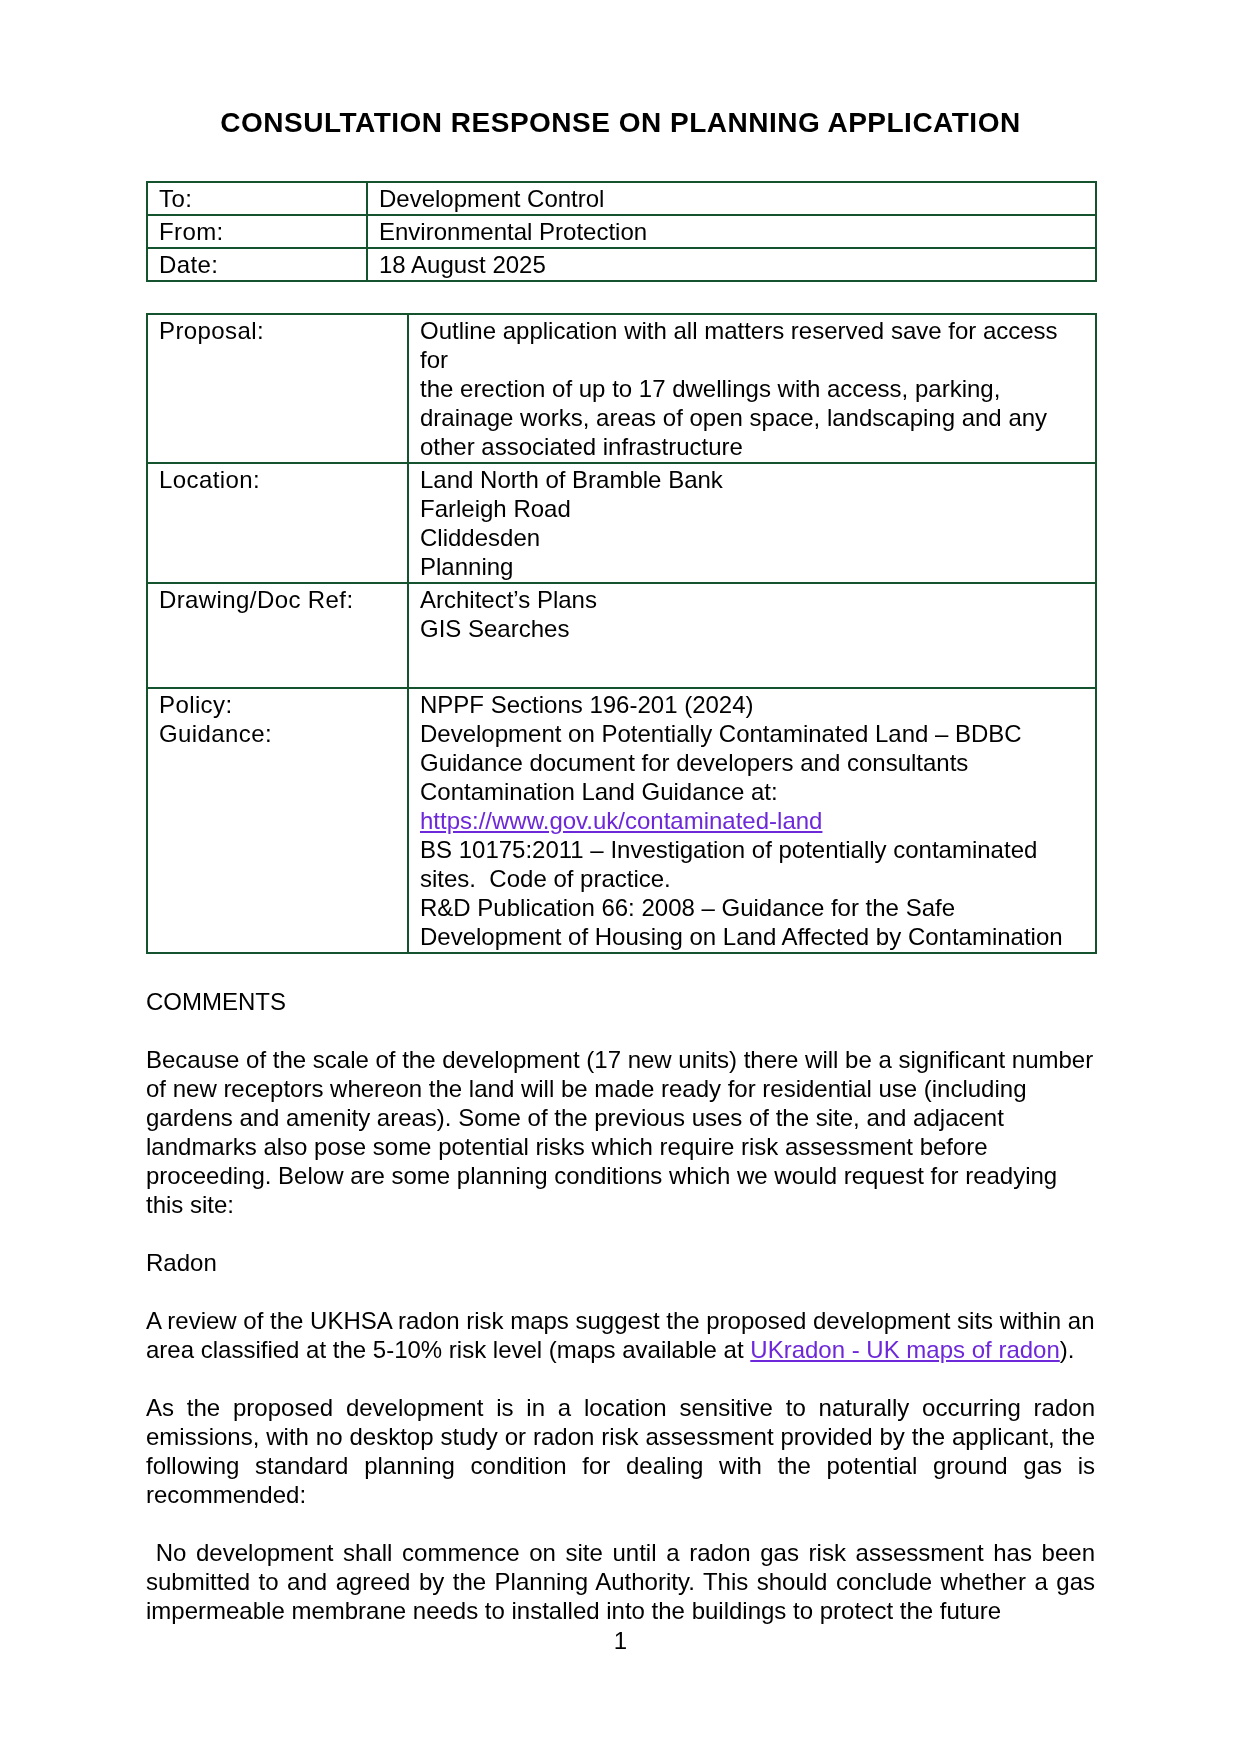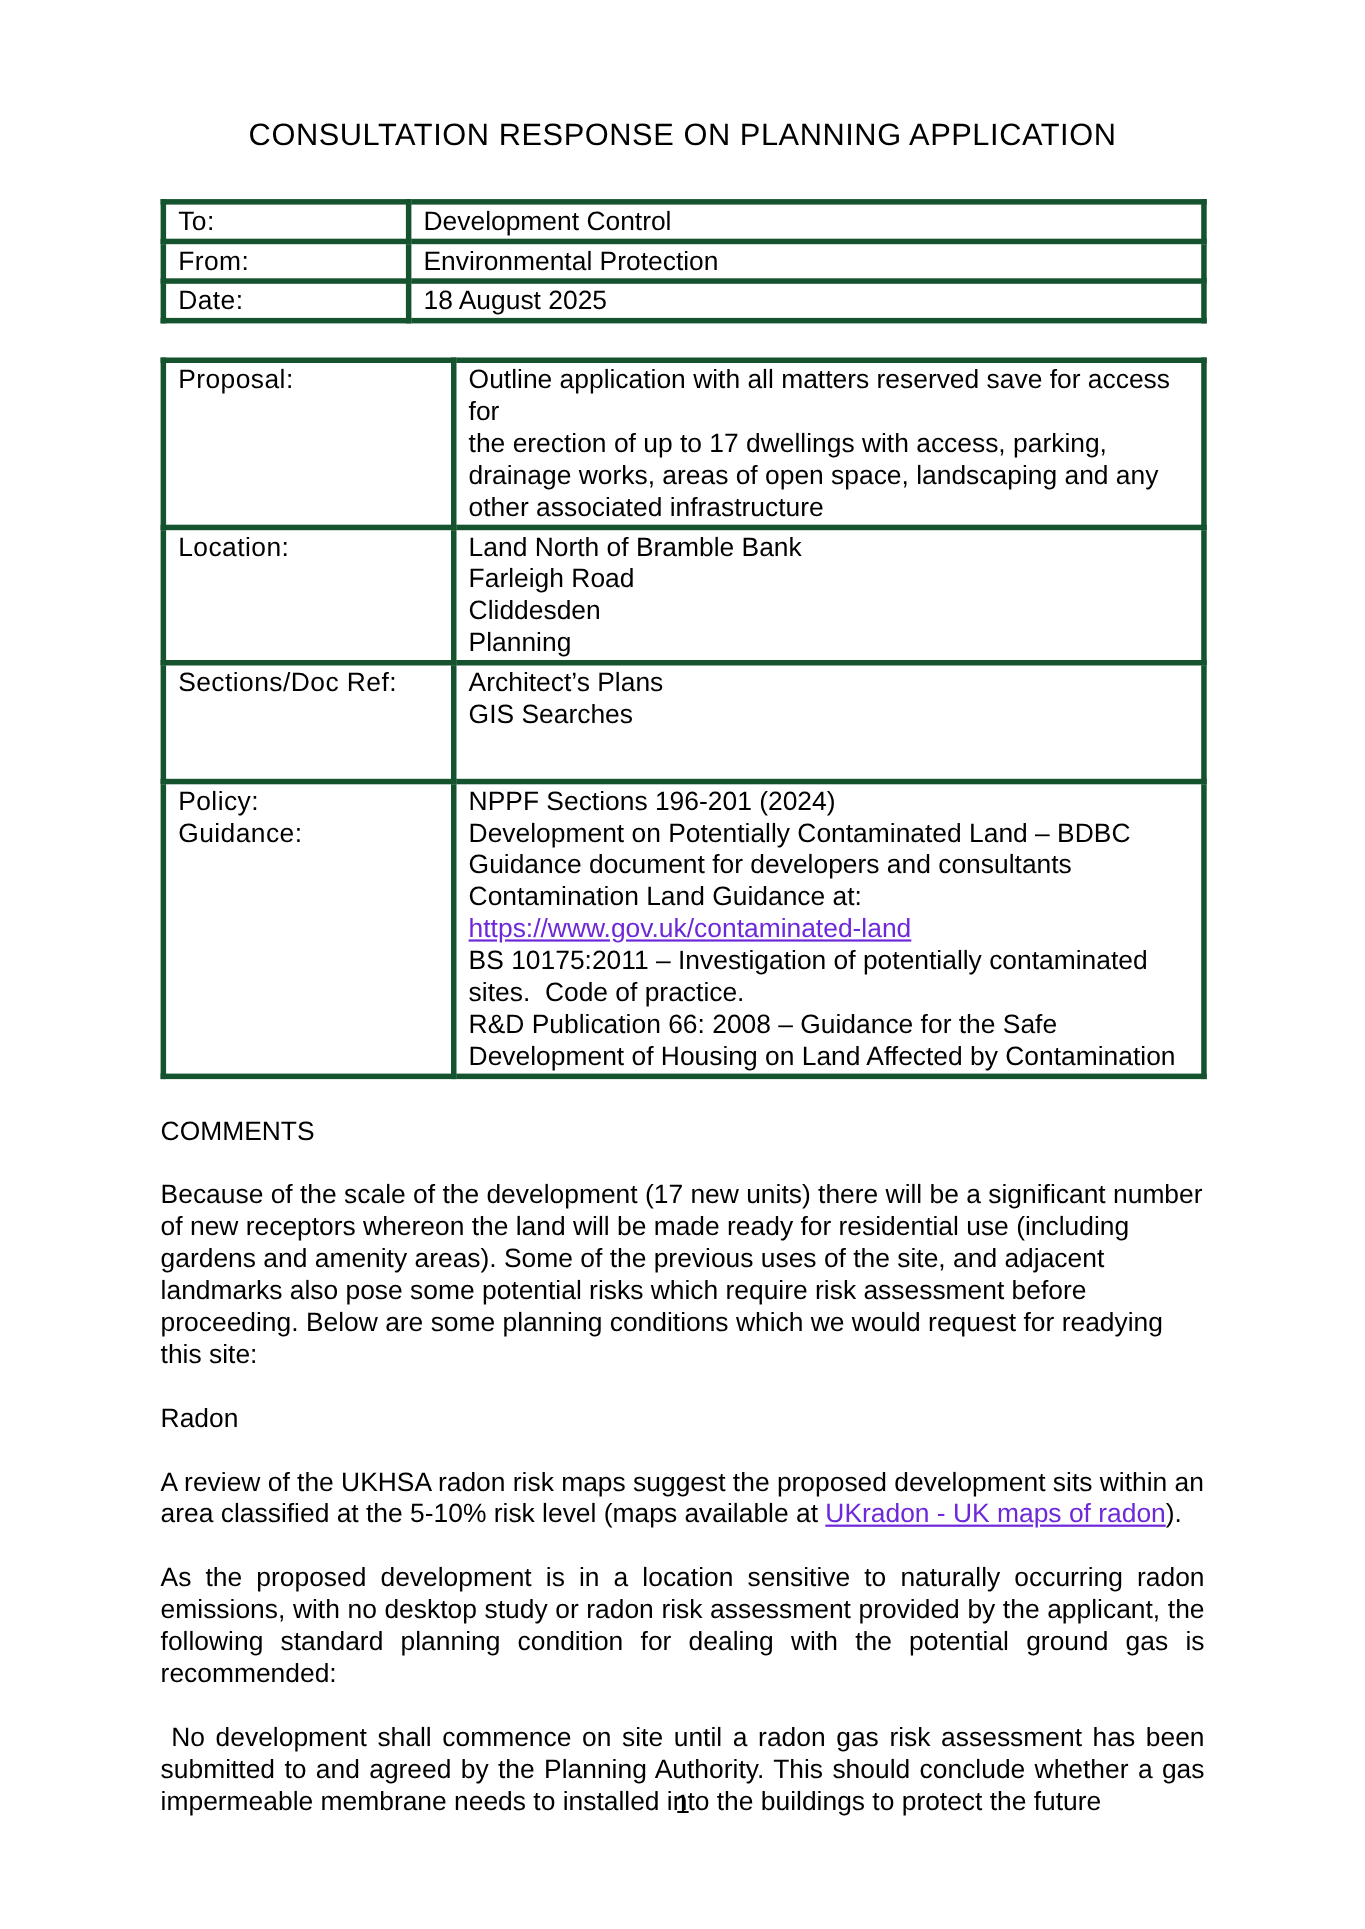--- a/index.html
+++ b/index.html
@@ -8,34 +8,34 @@
     width: 1241px;
     height: 1754px;
     background: #ffffff;
     font-family: "Liberation Sans", sans-serif;
     font-size: 24px;
     line-height: 29px;
     color: #000000;
     overflow: hidden;
   }
   .doc-title {
-    font-weight: normal;
+    font-weight: bold;
     font-size: 28px;
     line-height: 34px;
     text-align: center;
     letter-spacing: 0.5px;
     margin: 106px 0 0 0;
   }
   table {
     border-collapse: collapse;
     table-layout: fixed;
     margin-left: 146px;
     width: 951px;
   }
-  td { border: 5px solid #14532d; vertical-align: top; padding: 1px 11px; }
+  td { border: 2px solid #14532d; vertical-align: top; padding: 1px 11px; }
   .t1 { margin-top: 41px; }
   .t1 .label-col { width: 196px; }
   .t2 { margin-top: 31px; }
   .t2 .label-col { width: 237px; }
   .label-col { letter-spacing: 0.4px; }
   .cell-line { white-space: pre-wrap; }
   .drawing-cell-inner { height: 101px; }
   a.doc-link { color: #6d28d9; }
   .risk-red { color: #000000; }
   .content { margin: 33px 0 0 146px; width: 949px; }
@@ -88,21 +88,21 @@
     <tr>
       <td class="label-col">Location:</td>
       <td>
         <div class="cell-line">Land North of Bramble Bank</div>
         <div class="cell-line">Farleigh Road</div>
         <div class="cell-line">Cliddesden</div>
         <div class="cell-line">Planning</div>
       </td>
     </tr>
     <tr>
-      <td class="label-col">Sections/Doc Ref:</td>
+      <td class="label-col">Drawing/Doc Ref:</td>
       <td>
         <div class="drawing-cell-inner">
           <div class="cell-line">Architect’s Plans</div>
           <div class="cell-line">GIS Searches</div>
         </div>
       </td>
     </tr>
     <tr>
       <td class="label-col">
         <div class="cell-line">Policy:</div>

